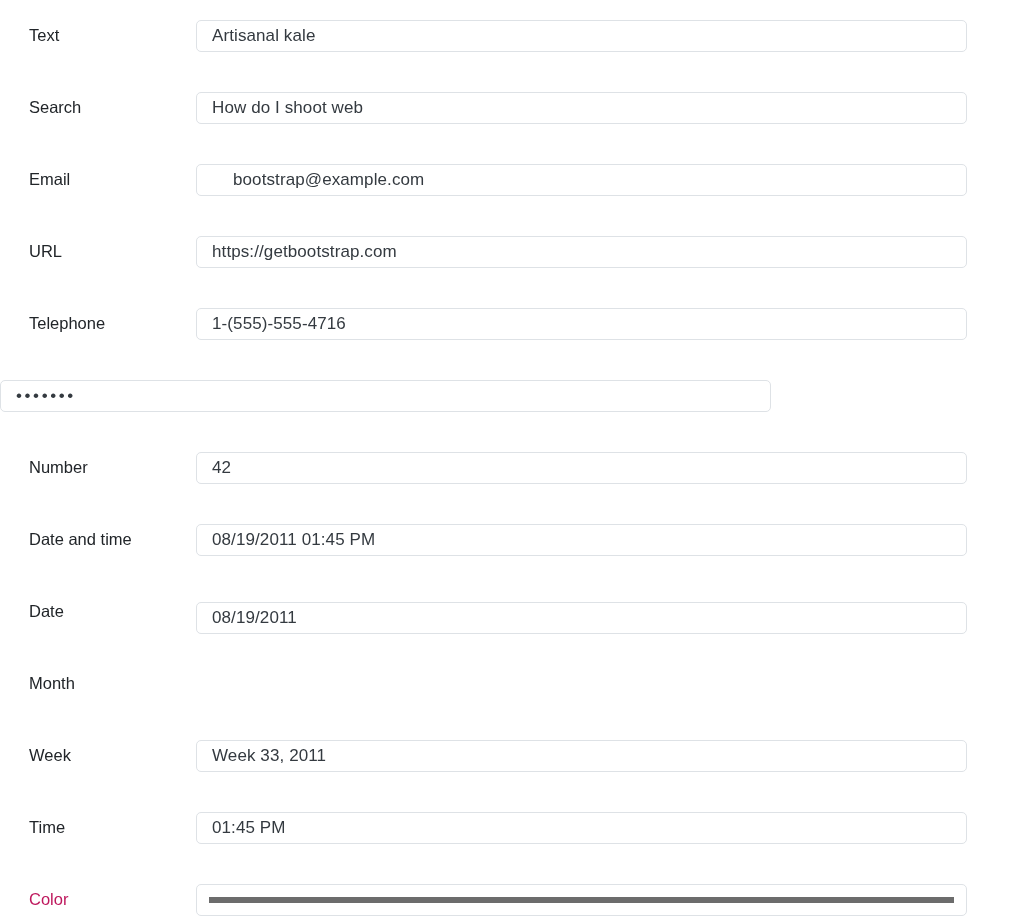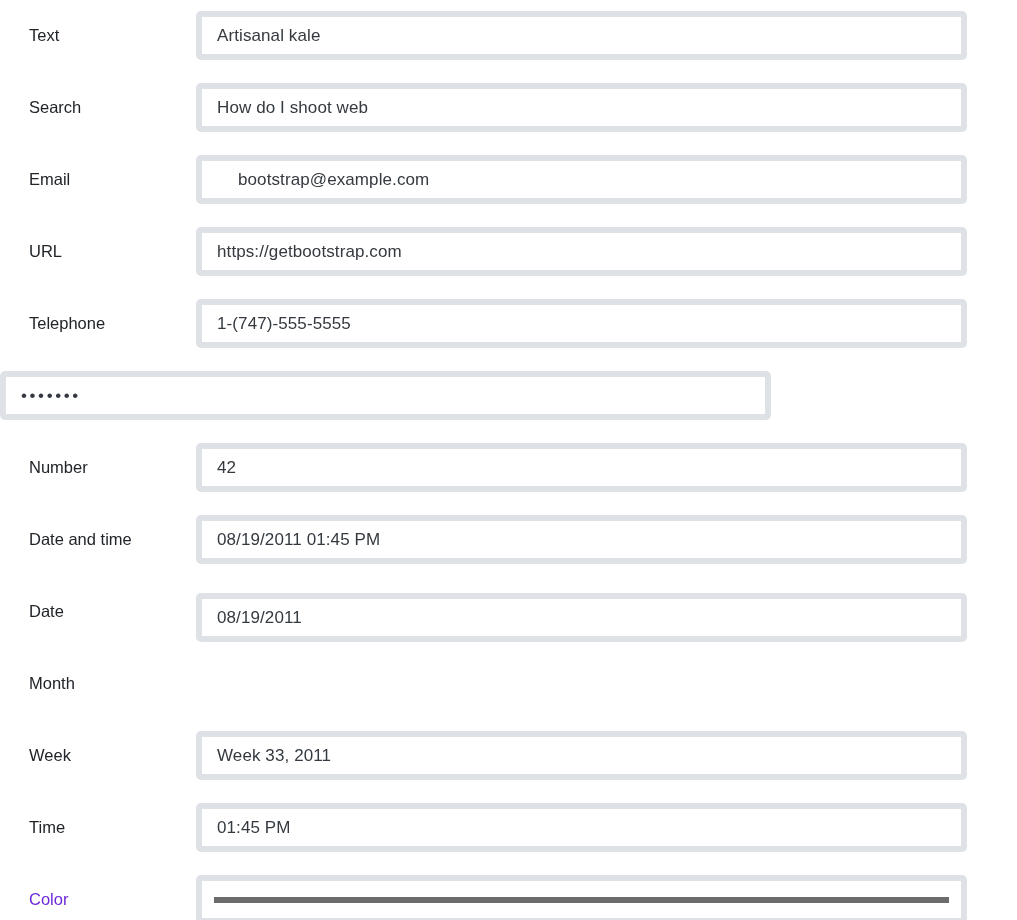--- a/index.html
+++ b/index.html
@@ -42,23 +42,23 @@
   .form-control-wrap {
     width: 796px;
     box-sizing: border-box;
     padding-right: 25px;
   }
 
   .form-control {
     display: flex;
     align-items: center;
     width: 100%;
-    height: 49px;
+    height: 32px;
     box-sizing: border-box;
-    border: 6px solid #b91c1c;
+    border: 1px solid #b91c1c;
     border-radius: 5px;
     background: #ffffff;
     padding: 0 15px;
     font-size: 17px;
     line-height: 1.5;
     color: #343a40;
     font-family: "Liberation Sans", sans-serif;
     letter-spacing: 0.1px;
     overflow: hidden;
     white-space: nowrap;
@@ -111,21 +111,21 @@
   <div class="form-row">
     <label class="form-label" style="color: rgb(33, 37, 41);">URL</label>
     <div class="form-control-wrap">
       <div class="form-control" placeholder="" style="border-color: rgb(222, 226, 230); color: rgb(52, 58, 64);">https://getbootstrap.com</div>
     </div>
   </div>
 
   <div class="form-row">
     <label class="form-label" style="color: rgb(33, 37, 41);">Telephone</label>
     <div class="form-control-wrap">
-      <div class="form-control" placeholder="" style="border-color: rgb(222, 226, 230); color: rgb(52, 58, 64);">1-(747)-555-5555</div>
+      <div class="form-control" placeholder="" style="border-color: rgb(222, 226, 230); color: rgb(52, 58, 64);">1-(555)-555-4716</div>
     </div>
   </div>
 
   <div class="form-row">
     <div class="form-control-wrap">
       <div class="form-control password-control" placeholder="" style="border-color: rgb(222, 226, 230); color: rgb(52, 58, 64);">•••••••</div>
     </div>
   </div>
 
   <div class="form-row">
@@ -161,21 +161,21 @@
   </div>
 
   <div class="form-row">
     <label class="form-label" style="color: rgb(33, 37, 41);">Time</label>
     <div class="form-control-wrap">
       <div class="form-control" placeholder="" style="border-color: rgb(222, 226, 230); color: rgb(52, 58, 64); text-align: right;">01:45 PM</div>
     </div>
   </div>
 
   <div class="form-row">
-    <label class="form-label" style="color: #6d28d9;">Color</label>
+    <label class="form-label" style="color: #be185d;">Color</label>
     <div class="form-control-wrap">
       <div class="form-control color-control" style="border-color: rgb(222, 226, 230); color: rgb(52, 58, 64);">
         <span class="color-swatch" style="background: rgb(108, 108, 108);"></span>
       </div>
     </div>
   </div>
 
 </div>
 
 </body></html>

